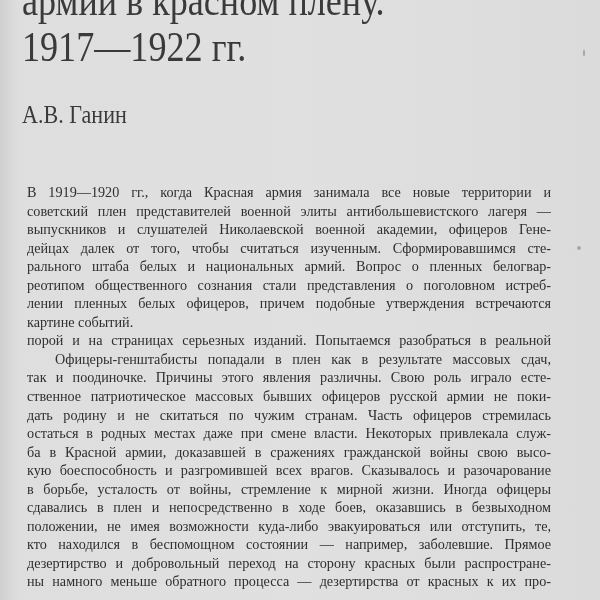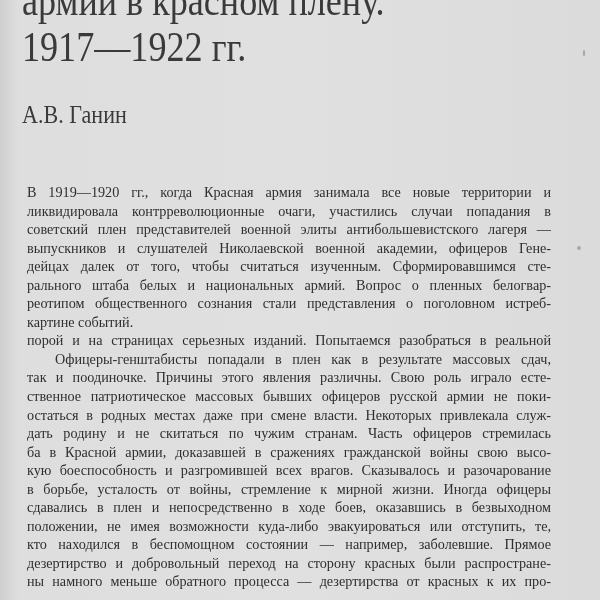--- a/index.html
+++ b/index.html
@@ -48,35 +48,35 @@
   <div class="title">
     <div>армии в красном плену.</div>
     <div>1917—1922 гг.</div>
   </div>
 
   <div class="author">А.В. Ганин</div>
 
   <div class="body-text">
     <div>
       <span class="line">В 1919—1920 гг., когда Красная армия занимала все новые территории и</span>
-      <span class="line">ликвидировала контрреволюционные очаги, участились случаи попадания в</span>
       <span class="line">советский плен представителей военной элиты антибольшевистского лагеря —</span>
       <span class="line">выпускников и слушателей Николаевской военной академии, офицеров Гене-</span>
       <span class="line">дейцах далек от того, чтобы считаться изученным. Сформировавшимся сте-</span>
       <span class="line">рального штаба белых и национальных армий. Вопрос о пленных белогвар-</span>
       <span class="line">реотипом общественного сознания стали представления о поголовном истреб-</span>
+      <span class="line">лении пленных белых офицеров, причем подобные утверждения встречаются</span>
       <span class="line last">картине событий.</span>
       <span class="line">порой и на страницах серьезных изданий. Попытаемся разобраться в реальной</span>
     </div>
     <div>
       <span class="line indent">Офицеры-генштабисты попадали в плен как в результате массовых сдач,</span>
       <span class="line">так и поодиночке. Причины этого явления различны. Свою роль играло есте-</span>
       <span class="line">ственное патриотическое массовых бывших офицеров русской армии не поки-</span>
+      <span class="line">дать родину и не скитаться по чужим странам. Часть офицеров стремилась</span>
       <span class="line">остаться в родных местах даже при смене власти. Некоторых привлекала служ-</span>
-      <span class="line">дать родину и не скитаться по чужим странам. Часть офицеров стремилась</span>
       <span class="line">ба в Красной армии, доказавшей в сражениях гражданской войны свою высо-</span>
       <span class="line">кую боеспособность и разгромившей всех врагов. Сказывалось и разочарование</span>
       <span class="line">в борьбе, усталость от войны, стремление к мирной жизни. Иногда офицеры</span>
       <span class="line">сдавались в плен и непосредственно в ходе боев, оказавшись в безвыходном</span>
       <span class="line">положении, не имея возможности куда-либо эвакуироваться или отступить, те,</span>
       <span class="line">кто находился в беспомощном состоянии — например, заболевшие. Прямое</span>
       <span class="line">дезертирство и добровольный переход на сторону красных были распростране-</span>
       <span class="line">ны намного меньше обратного процесса — дезертирства от красных к их про-</span>
 
     </div>

